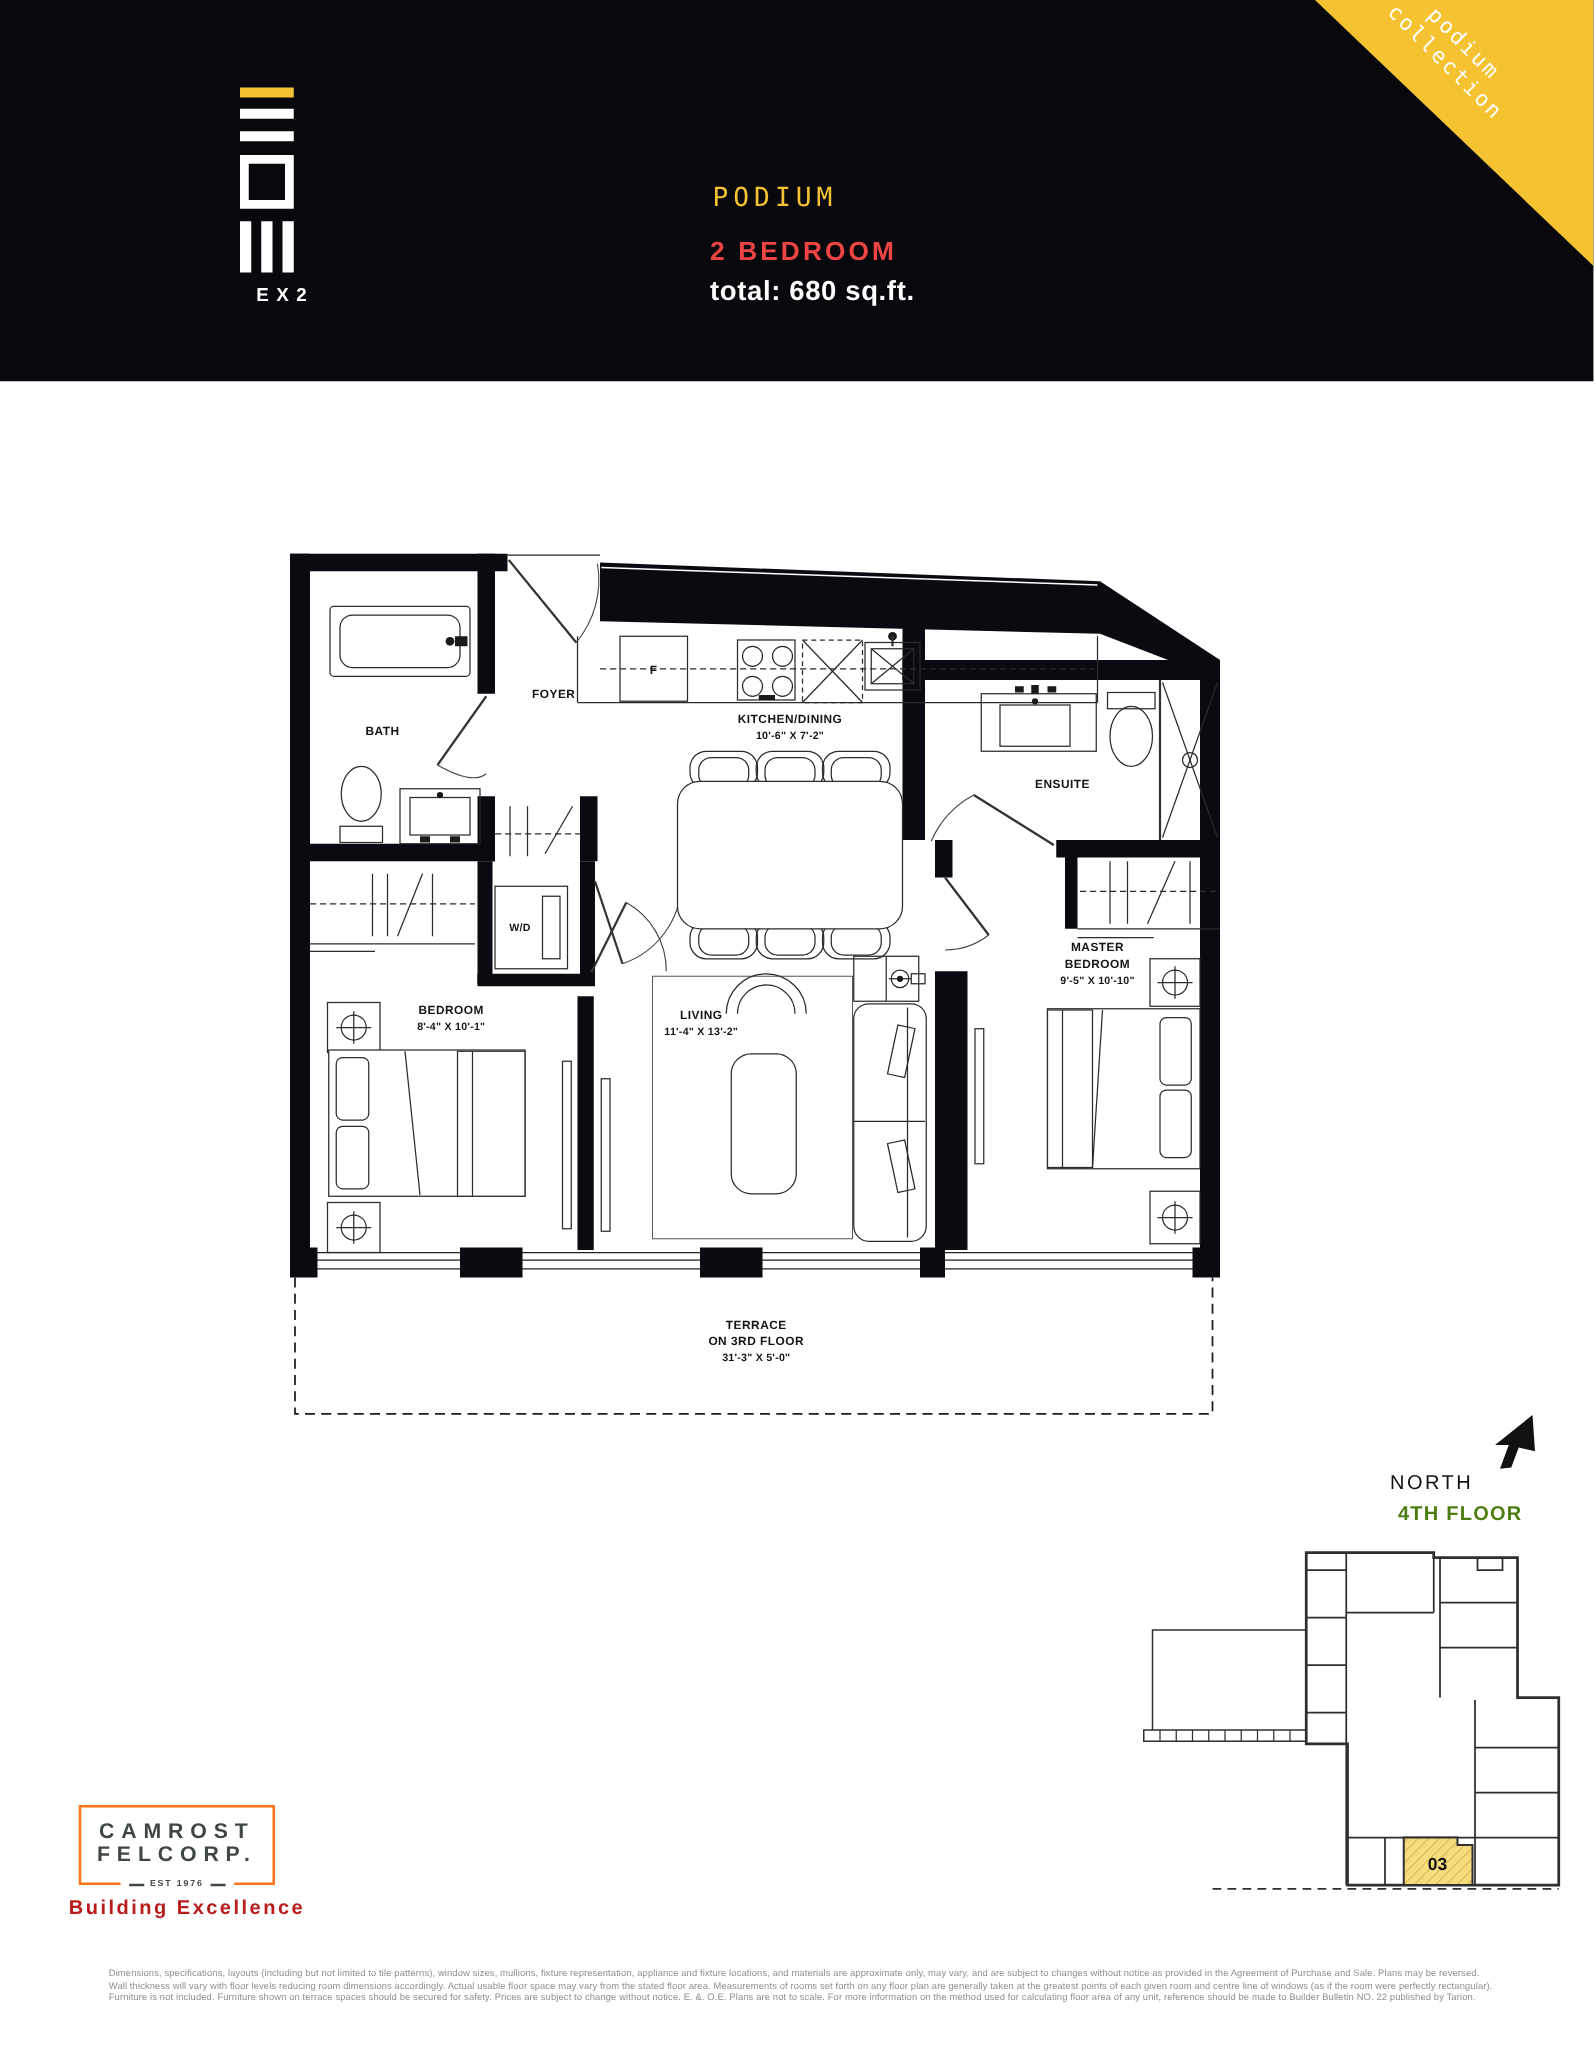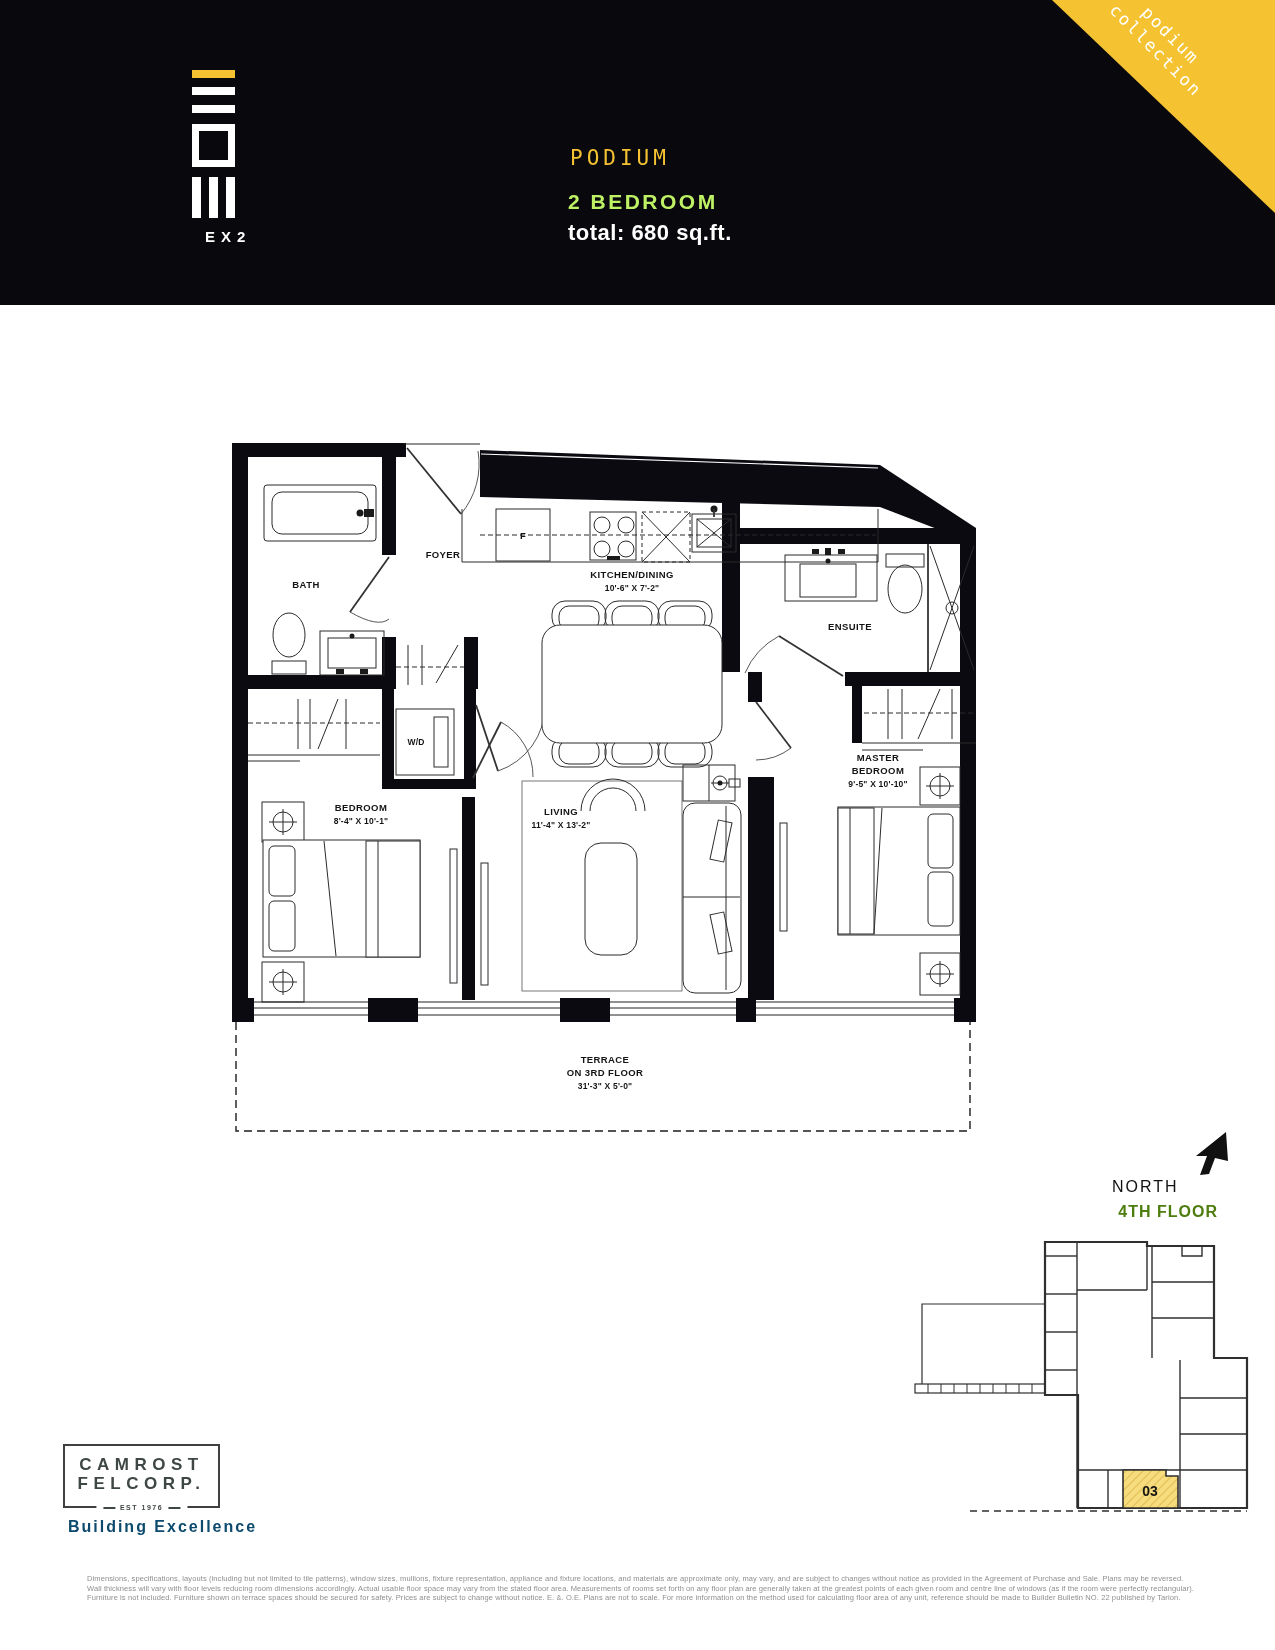--- a/index.html
+++ b/index.html
@@ -19,21 +19,21 @@
   .lbar{position:absolute;left:0;width:43px;height:8px;background:#fff;}
   #lbar-y{top:0;background:#F5C332;}
   #lbar-1{top:17px;} #lbar-2{top:35px;}
   #lsq{position:absolute;left:0;top:54px;width:43px;height:43px;box-sizing:border-box;border:7px solid #fff;}
   .vbar{position:absolute;top:107px;width:9px;height:41px;background:#fff;}
   #vb1{left:0;} #vb2{left:17px;} #vb3{left:34px;}
   #logo-text{position:absolute;left:13px;top:158px;color:#fff;font-size:15px;font-weight:bold;letter-spacing:6px;}
   #unit-name{position:absolute;left:565px;top:72px;color:#F5C332;font-size:57px;font-weight:bold;letter-spacing:1px;}
   #collection{position:absolute;left:570px;top:146px;color:#F5C332;font-family:"DejaVu Sans Mono",monospace;
         font-size:21px;letter-spacing:4px;}
-  #bedroom-count{position:absolute;left:568px;top:190px;color:#bef264;font-size:21px;font-weight:bold;letter-spacing:2.5px;text-align:right;}
+  #bedroom-count{position:absolute;left:568px;top:190px;color:#ef4444;font-size:21px;font-weight:bold;letter-spacing:2.5px;text-align:right;}
   #total-area{position:absolute;left:568px;top:220px;color:#fff;font-size:22px;font-weight:bold;letter-spacing:.5px;}
 
   
   #plan{position:absolute;left:228px;top:425px;width:760px;height:710px;}
   svg .w{fill:#0A0A10;stroke:none;}
   svg .f{fill:none;stroke:#2b2b2b;stroke-width:1;}
   svg .ff{fill:#fff;stroke:#2b2b2b;stroke-width:1;}
   svg .thin{fill:none;stroke:#555;stroke-width:.8;}
   svg .door{fill:none;stroke:#333;stroke-width:1.8;}
   svg .arc{fill:none;stroke:#444;stroke-width:.9;}
@@ -50,28 +50,28 @@
   #floor-label{position:absolute;left:1062px;top:1203px;width:156px;text-align:right;
         font-size:16px;font-weight:bold;letter-spacing:1px;color:#4d7c0f;}
   #keyplan{position:absolute;left:900px;top:1238px;width:360px;height:285px;}
   svg .kp{fill:#fff;stroke:#2f2f2f;stroke-width:2.2;}
   svg .kpl{fill:none;stroke:#2f2f2f;stroke-width:1.4;}
   svg .kpthin{fill:#fff;stroke:#2f2f2f;stroke-width:1.2;}
   svg .kpdash{fill:none;stroke:#2f2f2f;stroke-width:1.4;stroke-dasharray:7,5;}
 
   
   #builder-box{position:absolute;left:63px;top:1444px;width:157px;height:64px;box-sizing:border-box;
-        border:2px solid #404040;text-align:center;color:#3E4745;}
+        border:2px solid #f97316;text-align:center;color:#3E4745;}
   #builder-line1{margin-top:9px;font-size:17px;font-weight:600;letter-spacing:5.5px;line-height:19px;}
   #builder-line2{font-size:17px;font-weight:600;letter-spacing:5.5px;line-height:19px;}
   #builder-est{position:absolute;left:50%;bottom:-5px;transform:translateX(-50%);background:#fff;
         padding:0 7px;font-size:7px;font-weight:bold;letter-spacing:1.5px;white-space:nowrap;display:flex;align-items:center;gap:5px;}
   #builder-est::before,#builder-est::after{content:"";display:inline-block;width:12px;height:0;border-top:2px solid #3E4745;}
-  #builder-tagline{position:absolute;left:55px;top:1518px;width:215px;text-align:center;
-        font-size:16px;font-weight:600;letter-spacing:2px;color:#0c4a6e;}
+  #builder-tagline{position:absolute;left:55px;top:1518px;width:215px;
+        font-size:16px;font-weight:600;letter-spacing:2px;color:#b91c1c;}
   #disclaimer{position:absolute;left:55px;top:1574px;width:1150px;font-size:7.5px;
         line-height:9.6px;color:#8F8F8F;letter-spacing:.1px;margin-left:32px;}
 </style>
 </head>
 <body>
 
 <div id="page">
 
   <div id="header">
     <div id="logo">

